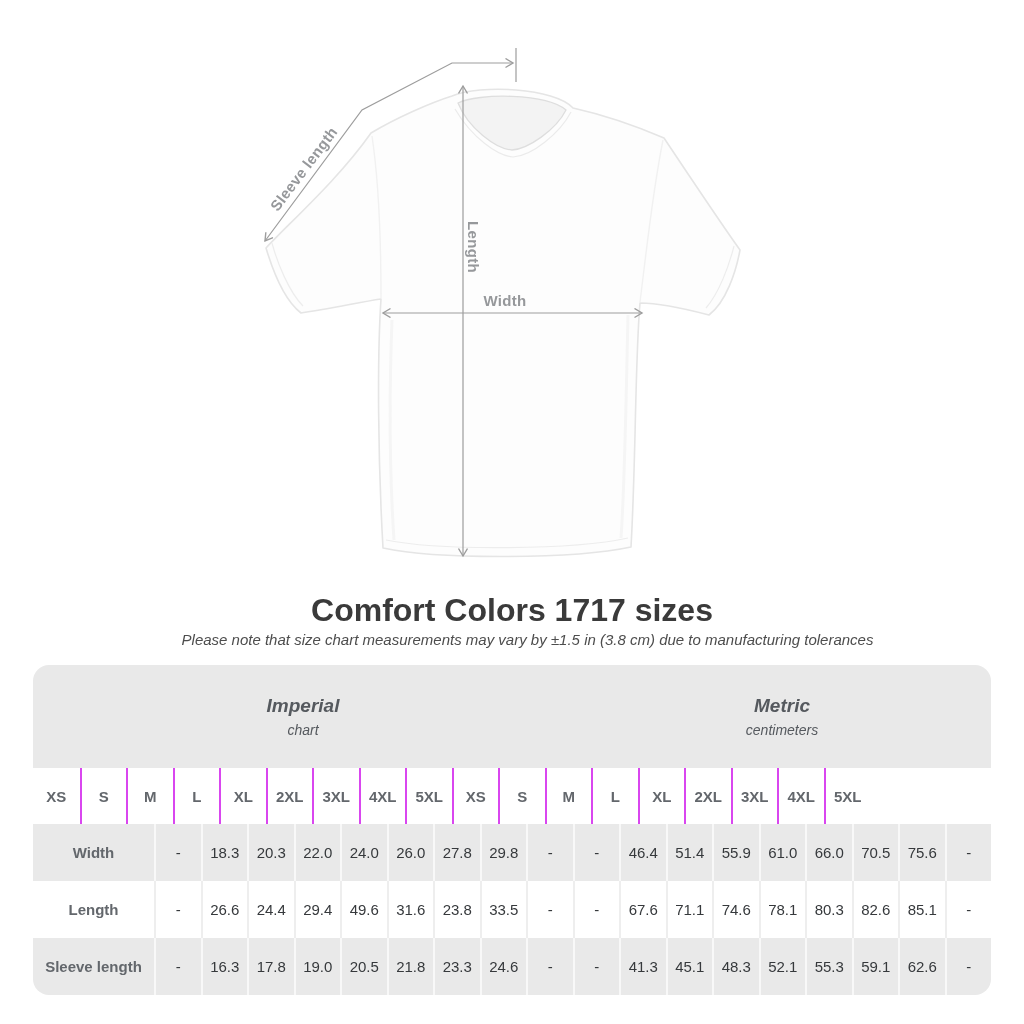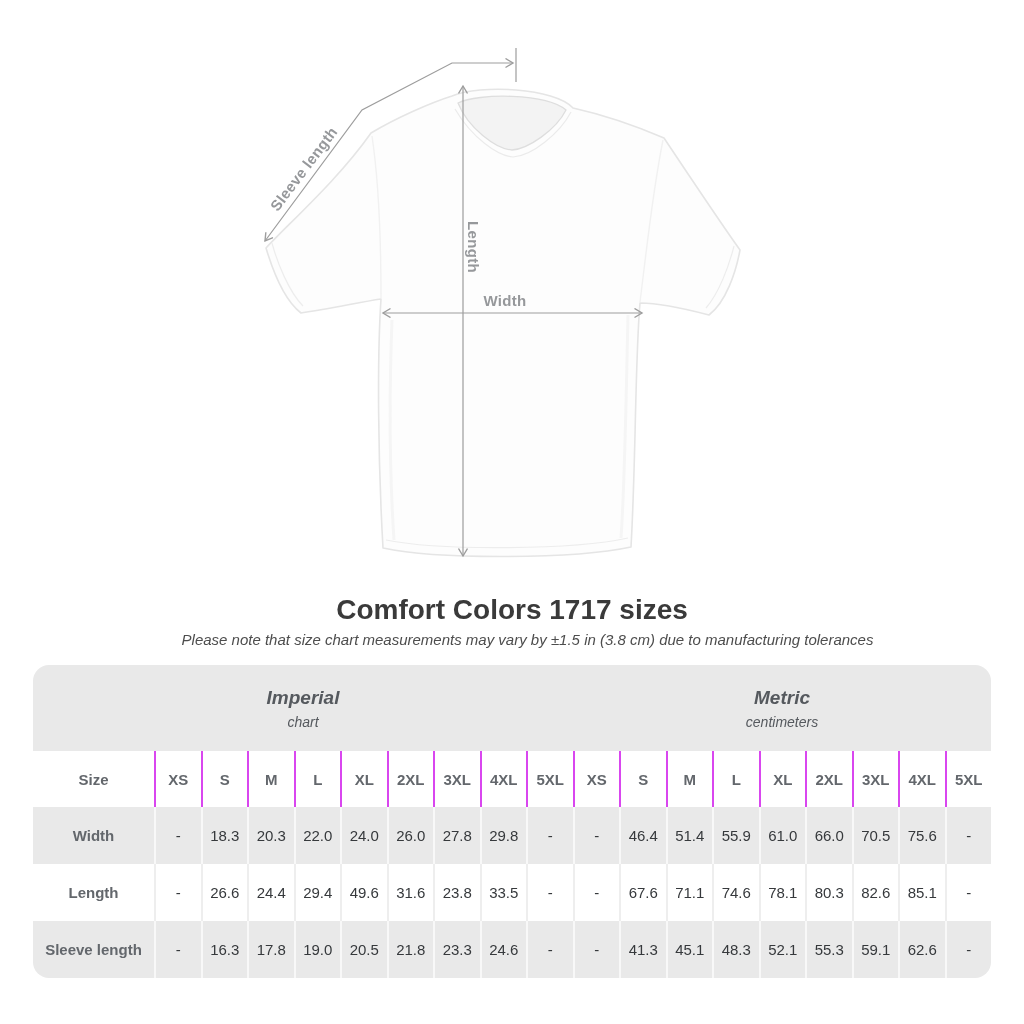--- a/index.html
+++ b/index.html
@@ -5,30 +5,30 @@
   html,body{margin:0;padding:0;}
   body{
     width:1024px;height:1024px;background:#ffffff;overflow:hidden;
     font-family:"Liberation Sans", sans-serif;
   }
   
   .diagram-wrap{width:1024px;height:588px;position:relative;}
   .ann-label{font-weight:bold;font-size:15px;fill:#96989b;letter-spacing:.3px;}
   
   .page-title{
-    text-align:center;font-size:28px;font-weight:bold;color:#3a3a3a;
+    text-align:center;font-size:32px;font-weight:bold;color:#3a3a3a;
     margin:8px 0 6px 0;line-height:28px;
   }
   .page-subtitle{
     text-align:center;font-size:15px;font-style:italic;color:#4d4d4d;
     margin:0 0 16px 0;line-height:19px;padding-left:31px;
   }
   
   .size-table{width:958px;margin:0 auto;}
-  .band{display:flex;background:#e9e9e9;border-radius:16px 16px 0 0;height:86px;}
+  .band{display:flex;background:#e9e9e9;border-radius:16px 16px 0 0;height:103px;}
   .band-half{display:flex;flex-direction:column;justify-content:center;align-items:center;}
   .band-half.imp{width:540px;}
   .band-half.met{width:418px;}
   .band-name{font-size:19px;font-weight:bold;font-style:italic;color:#55595e;}
   .band-unit{font-size:14px;font-style:italic;color:#55595e;margin-top:5px;}
   .row{display:flex;}
   .header-row{height:56px;background:#ffffff;}
   .data-row{height:57px;background:#ffffff;}
   .data-row.stripe{background:#e9e9e9;}
   .data-row.last{border-radius:0 0 16px 16px;}
@@ -112,21 +112,20 @@
       <div class="band-name">Imperial</div>
       <div class="band-unit">chart</div>
     </div>
     <div class="band-half met">
       <div class="band-name">Metric</div>
       <div class="band-unit">centimeters</div>
     </div>
   </div>
   <div id="grid">
       <div class="row header-row">
-        <div class="cell label-cell">Size</div>
         <div class="cell head-cell">XS</div>
         <div class="cell head-cell">S</div>
         <div class="cell head-cell">M</div>
         <div class="cell head-cell">L</div>
         <div class="cell head-cell">XL</div>
         <div class="cell head-cell">2XL</div>
         <div class="cell head-cell">3XL</div>
         <div class="cell head-cell">4XL</div>
         <div class="cell head-cell">5XL</div>
         <div class="cell head-cell">XS</div>

